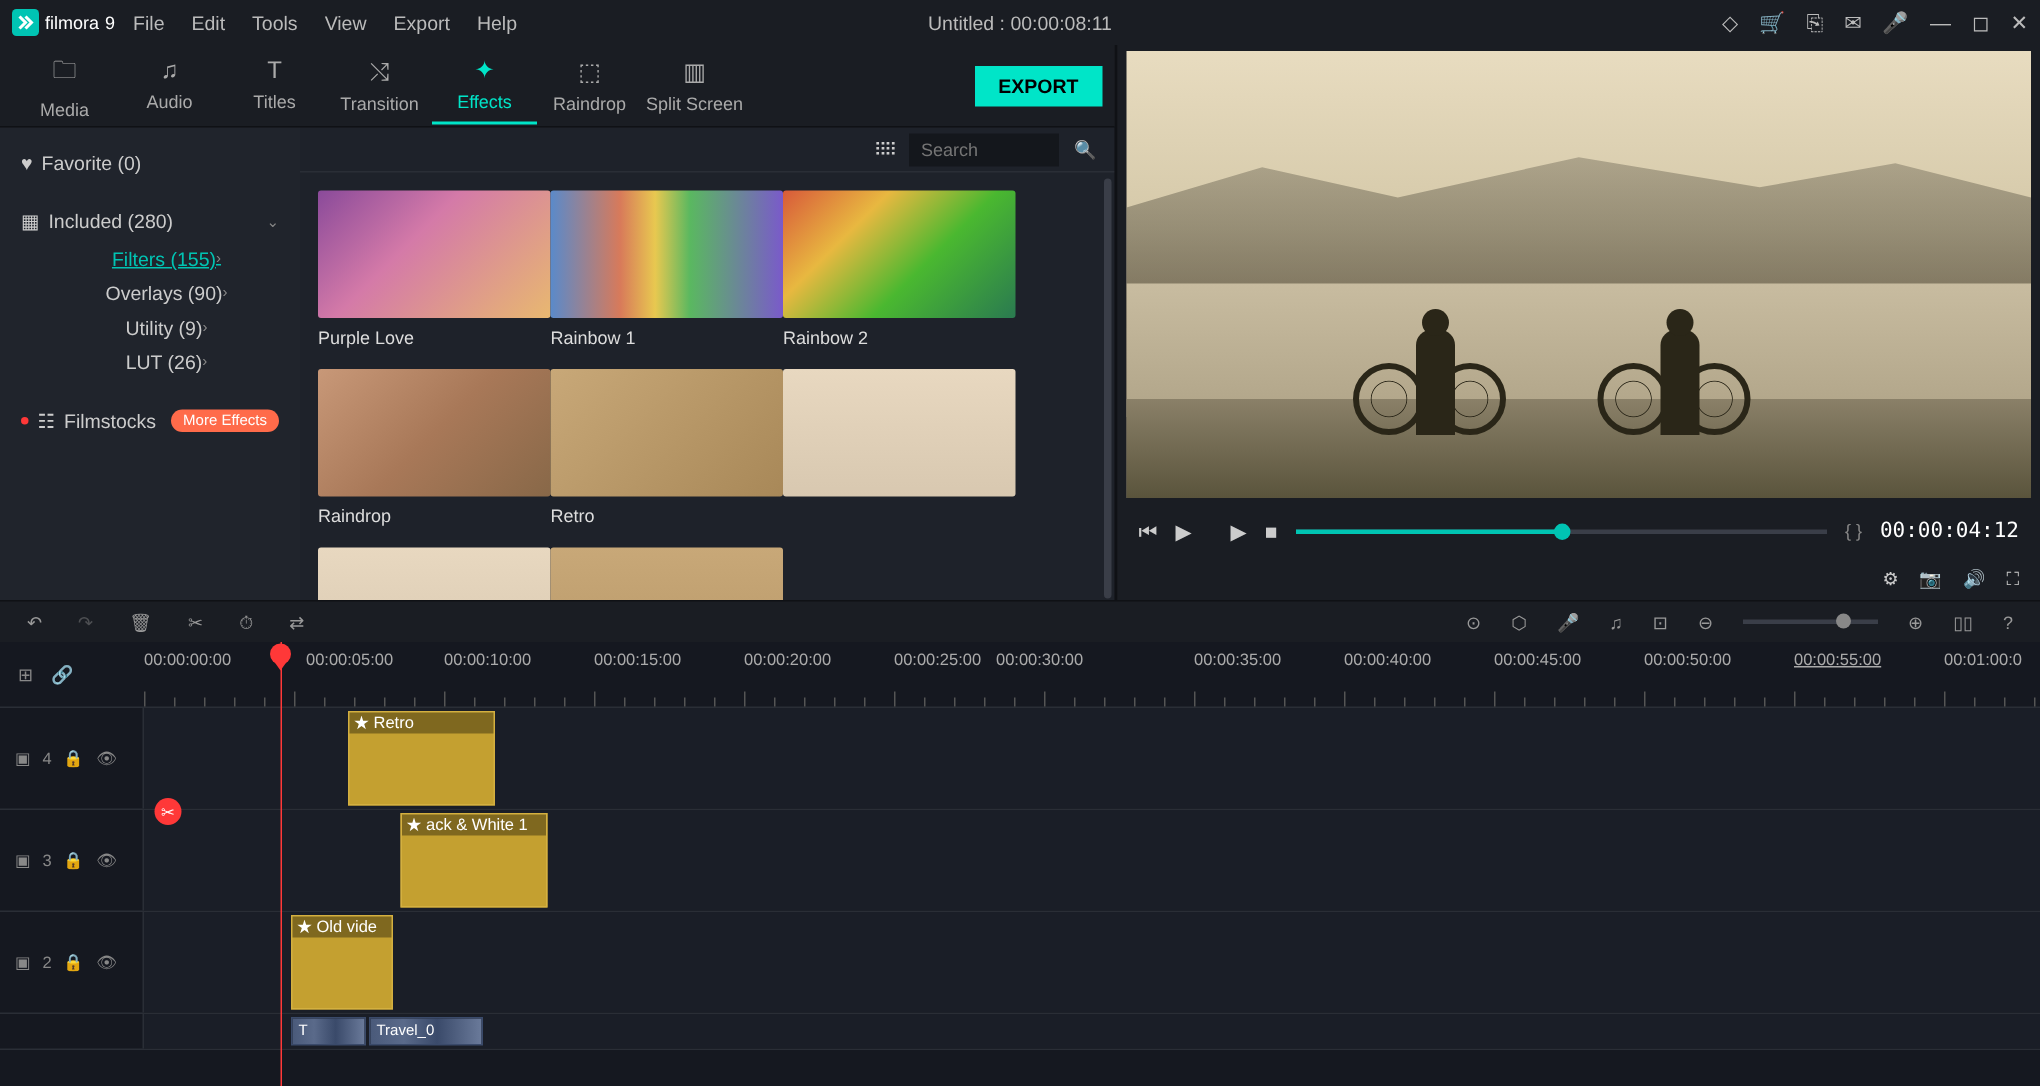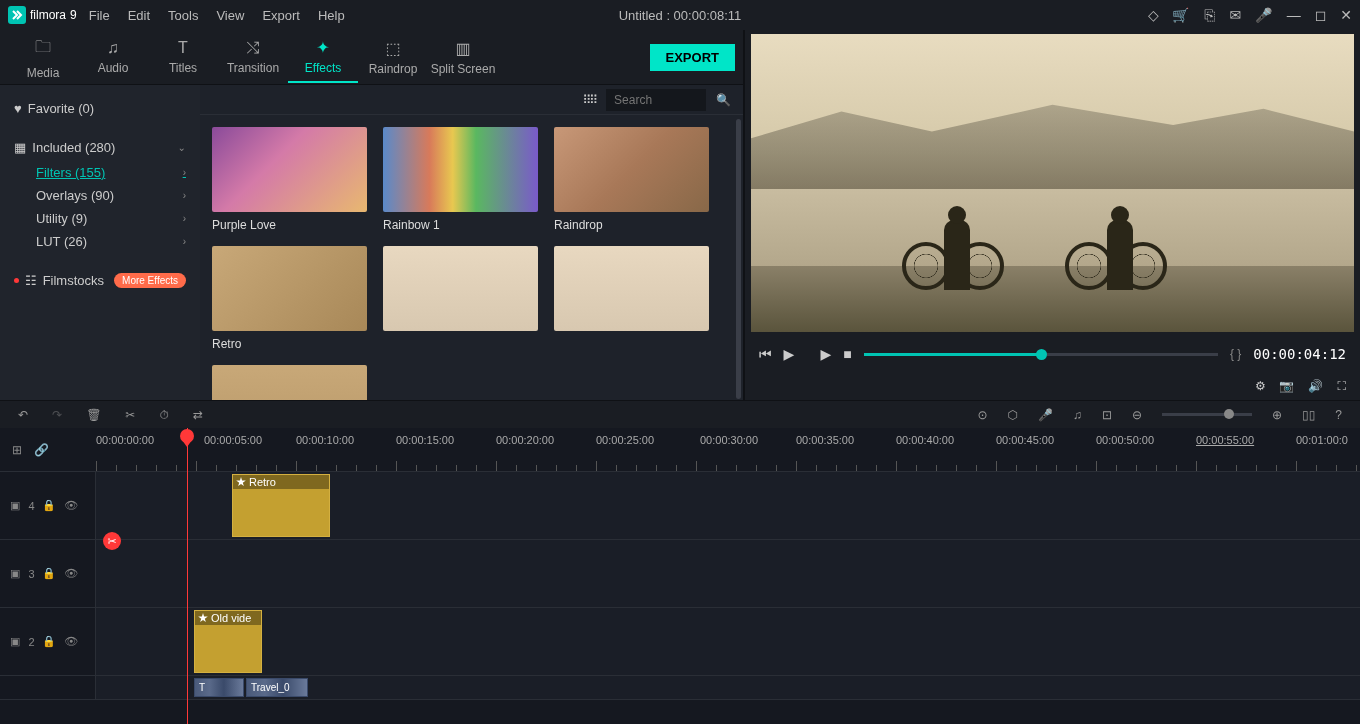--- a/index.html
+++ b/index.html
@@ -15,28 +15,28 @@
 .upper{display:flex;height:370px}
 .left-col{width:745px;display:flex;flex-direction:column;border-right:2px solid #0f1115}
 .tabs{height:55px;background:#1a1d23;display:flex;align-items:center;padding:0 8px;border-bottom:1px solid #0f1115}
 .tab{width:70px;display:flex;flex-direction:column;align-items:center;gap:4px;cursor:pointer;padding:6px 0;color:#aaa;font-size:12px}
 .tab.active{color:#00e5c8;border-bottom:2px solid #00e5c8}
 .tab-icon{font-size:16px}
 .export{margin-left:auto;background:#00e5c8;color:#000;padding:6px 16px;font-weight:600;cursor:pointer;font-size:13px}
 .browser{display:flex;flex:1;overflow:hidden}
 .sidebar{width:200px;background:#20242c;padding:10px 0;font-size:13px}
 .side-item{display:flex;align-items:center;padding:6px 14px;cursor:pointer;gap:6px}
-.side-sub{padding:4px 14px 4px 36px;display:flex;align-items:center;cursor:pointer;justify-content:space-between}
+.side-sub{padding:4px 14px 4px 36px;display:flex;align-items:center;cursor:pointer;justify-content:center}
 .side-sub.sel{color:#00c4b3;text-decoration:underline}
 .chev{color:#888;font-size:10px}
 .badge{background:#ff6b4a;color:#fff;padding:2px 8px;border-radius:10px;font-size:10px;margin-left:4px}
 .gallery{flex:1;background:#1e222a;display:flex;flex-direction:column;position:relative}
 .gal-top{height:30px;display:flex;align-items:center;justify-content:flex-end;gap:10px;padding:0 12px;border-bottom:1px solid #2a2e36}
 .search{background:#14171c;border:none;color:#ccc;padding:4px 8px;width:100px;font-size:12px;outline:none}
-.grid{flex:1;padding:12px;display:grid;grid-template-columns:repeat(3,155px);gap:14px 16px;align-content:start;overflow:hidden}
+.grid{flex:1;padding:12px;display:grid;grid-template-columns:repeat(3,155px);gap:14px 0;align-content:start;overflow:hidden}
 .thumb{cursor:pointer}
 .thumb-img{width:155px;height:85px;border-radius:2px}
 .thumb-label{margin-top:6px;font-size:12px;color:#ddd}
 .gal-scroll{position:absolute;right:2px;top:34px;width:5px;height:280px;background:#3a3e48;border-radius:3px}
 .preview{flex:1;background:#1a1d23;display:flex;flex-direction:column;padding:2px 4px}
 .pv-canvas{flex:1;margin:2px;background:linear-gradient(180deg,#e8dcc0 0%,#d4c8a8 40%,#c0b090 60%,#8a8068 100%);position:relative;overflow:hidden}
 .mountain{position:absolute;bottom:38%;left:0;width:100%;height:45%;background:linear-gradient(180deg,rgba(90,85,70,0.3) 0%,rgba(70,65,50,0.6) 100%);clip-path:polygon(0 40%,15% 20%,30% 35%,50% 15%,70% 30%,85% 18%,100% 35%,100% 100%,0 100%)}
 .water{position:absolute;bottom:18%;left:0;width:100%;height:30%;background:linear-gradient(180deg,#c8bca0 0%,#b0a488 100%)}
 .ground{position:absolute;bottom:0;left:0;width:100%;height:22%;background:linear-gradient(180deg,#8a8068 0%,#5a543c 100%)}
 .bike{position:absolute;bottom:14%;display:flex;align-items:flex-end}
@@ -188,20 +188,24 @@
         <div class="grid" id="grid">
             <div class="thumb">
               <div class="thumb-img" style="background:linear-gradient(135deg,#8a4a9a 0%,#d47aa8 40%,#e8b870 100%)"></div>
               <div class="thumb-label">Purple Love</div>
             </div>
             <div class="thumb">
               <div class="thumb-img" style="background:linear-gradient(90deg,#5a8aca 0%,#d87a5a 30%,#e8c850 45%,#5ab860 60%,#7a5aca 100%)"></div>
               <div class="thumb-label">Rainbow 1</div>
             </div>
             <div class="thumb">
+              <div class="thumb-img" style="background:linear-gradient(135deg,#d85a3a 0%,#e8b840 30%,#4ab830 60%,#2a7a50 100%)"></div>
+              <div class="thumb-label">Rainbow 2</div>
+            </div>
+            <div class="thumb">
               <div class="thumb-img" style="background:linear-gradient(135deg,#c89878 0%,#a87858 50%,#886848 100%)"></div>
               <div class="thumb-label">Raindrop</div>
             </div>
             <div class="thumb">
               <div class="thumb-img" style="background:linear-gradient(135deg,#c8a878 0%,#b89868 50%,#a88858 100%)"></div>
               <div class="thumb-label">Retro</div>
             </div>
             <div class="thumb">
               <div class="thumb-img" style="background:linear-gradient(180deg,#e8d8c0 0%,#d8c8b0 100%)"></div>
               <div class="thumb-label"></div>
@@ -316,21 +320,21 @@
         <div class="ruler-tick" style="left: 420px;"></div>
         <div class="ruler-tick" style="left: 440px;"></div>
         <div class="ruler-tick" style="left: 460px;"></div>
         <div class="ruler-tick" style="left: 480px;"></div>
         <div class="ruler-mark" style="left: 500px;">00:00:25:00</div>
         <div class="ruler-tick big" style="left: 500px;"></div>
         <div class="ruler-tick" style="left: 520px;"></div>
         <div class="ruler-tick" style="left: 540px;"></div>
         <div class="ruler-tick" style="left: 560px;"></div>
         <div class="ruler-tick" style="left: 580px;"></div>
-        <div class="ruler-mark" style="left: 604px;">00:00:30:00</div>
+        <div class="ruler-mark" style="left: 568px;">00:00:30:00</div>
         <div class="ruler-tick big" style="left: 600px;"></div>
         <div class="ruler-tick" style="left: 620px;"></div>
         <div class="ruler-tick" style="left: 640px;"></div>
         <div class="ruler-tick" style="left: 660px;"></div>
         <div class="ruler-tick" style="left: 680px;"></div>
         <div class="ruler-mark" style="left: 700px;">00:00:35:00</div>
         <div class="ruler-tick big" style="left: 700px;"></div>
         <div class="ruler-tick" style="left: 720px;"></div>
         <div class="ruler-tick" style="left: 740px;"></div>
         <div class="ruler-tick" style="left: 760px;"></div>
@@ -384,20 +388,26 @@
         </div>
       </div>
       <div class="track">
         <div class="track-head">
           <span>▣</span>
           <span>3</span>
           <span>🔒</span>
           <span>👁</span>
         </div>
         <div class="track-body">
+          <div class="clip" style="left: 171px; width: 98px; position: absolute;">
+            <div class="clip-head">
+              <div class="clip-star"></div>
+              <span>ack &amp; White 1</span>
+            </div>
+          </div>
           <div class="cut-icon" style="left: 7px;">✂</div>
         </div>
       </div>
       <div class="track">
         <div class="track-head">
           <span>▣</span>
           <span>2</span>
           <span>🔒</span>
           <span>👁</span>
         </div>
@@ -407,17 +417,17 @@
               <div class="clip-star"></div>
               <span>Old vide</span>
             </div>
           </div>
         </div>
       </div>
       <div class="track short">
         <div class="track-head"></div>
         <div class="track-body">
           <div class="vclip" style="left: 98px; width: 50px;">T</div>
-          <div class="vclip" style="left: 150px; width: 62px;">Travel_0</div>
+          <div class="vclip" style="left: 150px; width: 76px;">Travel_0</div>
         </div>
       </div>
     </div>
 </div>
 
 </body></html>

